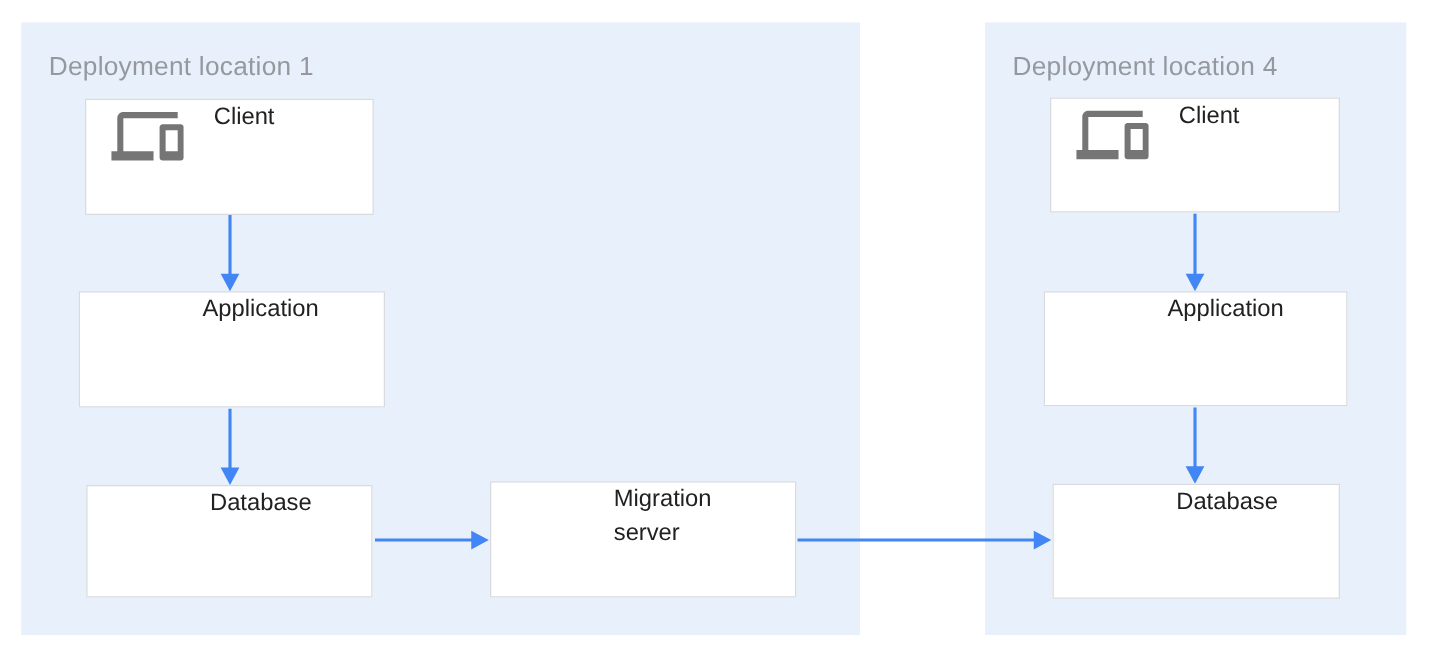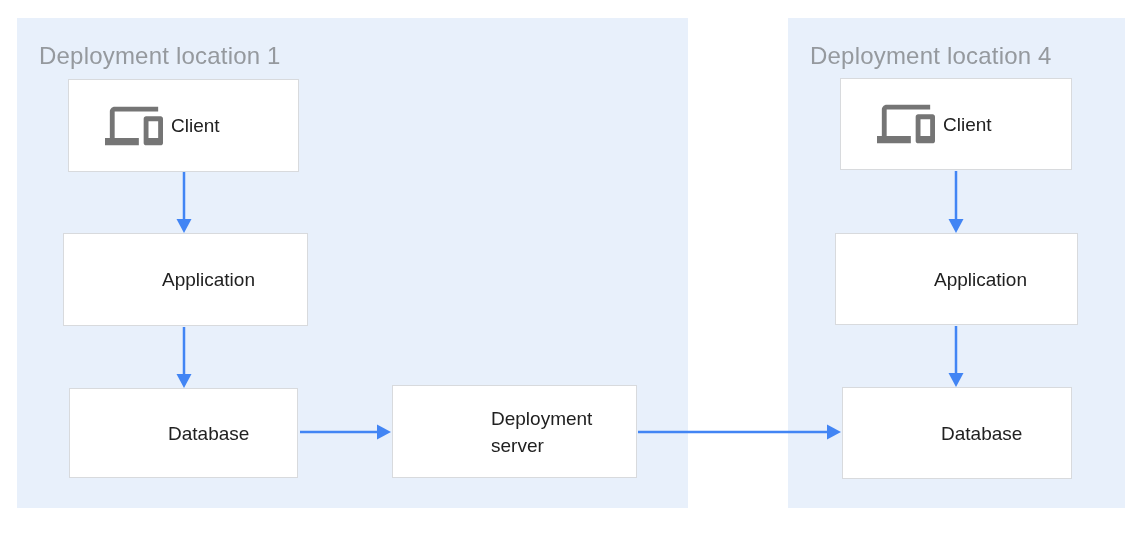--- a/index.html
+++ b/index.html
@@ -19,34 +19,34 @@
     background: var(--page-bg);
     font-family: "Liberation Sans", sans-serif;
   }
   .canvas { position: relative; width: 1148px; height: 536px; overflow: hidden; }
 
   .panel { position: absolute; background: var(--panel-bg); }
   #panel-1 { left: 17px;  top: 18px; width: 671px; height: 490px; }
   #panel-2 { left: 788px; top: 18px; width: 337px; height: 490px; }
   .panel-title {
     position: absolute; left: 22px; top: 24px;
-    font-size: 24px; color: var(--panel-title); letter-spacing: 0.2px;
+    font-size: 21px; color: var(--panel-title); letter-spacing: 0.2px;
     white-space: nowrap;
   }
 
   .edges { position: absolute; left: 0; top: 0; width: 1148px; height: 536px; }
   .edge-line { stroke: var(--arrow-blue); stroke-width: 2.5px; }
   .edge-head { fill: var(--arrow-blue); }
 
   .node {
     position: absolute;
     background: var(--node-bg);
     border: 1px solid var(--node-border);
-    display: flex; align-items: center;
-    padding-left: 36px; gap: 8px;
+    display: flex; 
+    padding-left: 20px; gap: 24px;
   }
   #node-client-1      { left: 68px;  top: 79px;  width: 231px; height: 93px; }
   #node-application-1 { left: 63px;  top: 233px; width: 245px; height: 93px; }
   #node-database-1    { left: 69px;  top: 388px; width: 229px; height: 90px; }
   #node-migration     { left: 392px; top: 385px; width: 245px; height: 93px; }
   #node-client-2      { left: 840px; top: 78px;  width: 232px; height: 92px; }
   #node-application-2 { left: 835px; top: 233px; width: 243px; height: 92px; }
   #node-database-2    { left: 842px; top: 387px; width: 230px; height: 92px; }
 
   .node-label { font-size: 19px; color: var(--node-label); line-height: 27px; }
@@ -125,21 +125,21 @@
     <span class="storage-icon">
       <i class="bar"></i><i class="bar"></i><i class="bar"></i>
     </span>
     <span class="node-label">Database</span>
   </div>
 
   <div class="node" id="node-migration">
     <span class="storage-icon">
       <i class="bar"></i><i class="bar"></i><i class="bar"></i>
     </span>
-    <span class="node-label">Deployment server</span>
+    <span class="node-label">Migration server</span>
   </div>
 
   <div class="node" id="node-client-2">
     <span class="devices-icon">
       <svg viewBox="0 0 24 24" width="58" height="58">
           <path d="M4 6h18V4H4c-1.1 0-2 .9-2 2v11H0v3h14v-3H4V6zm19 2h-6c-.55 0-1 .45-1 1v10c0 .55.45 1 1 1h6c.55 0 1-.45 1-1V9c0-.55-.45-1-1-1zm-1 9h-4v-7h4v7z"></path>
         </svg>
     </span>
     <span class="node-label">Client</span>
   </div>

